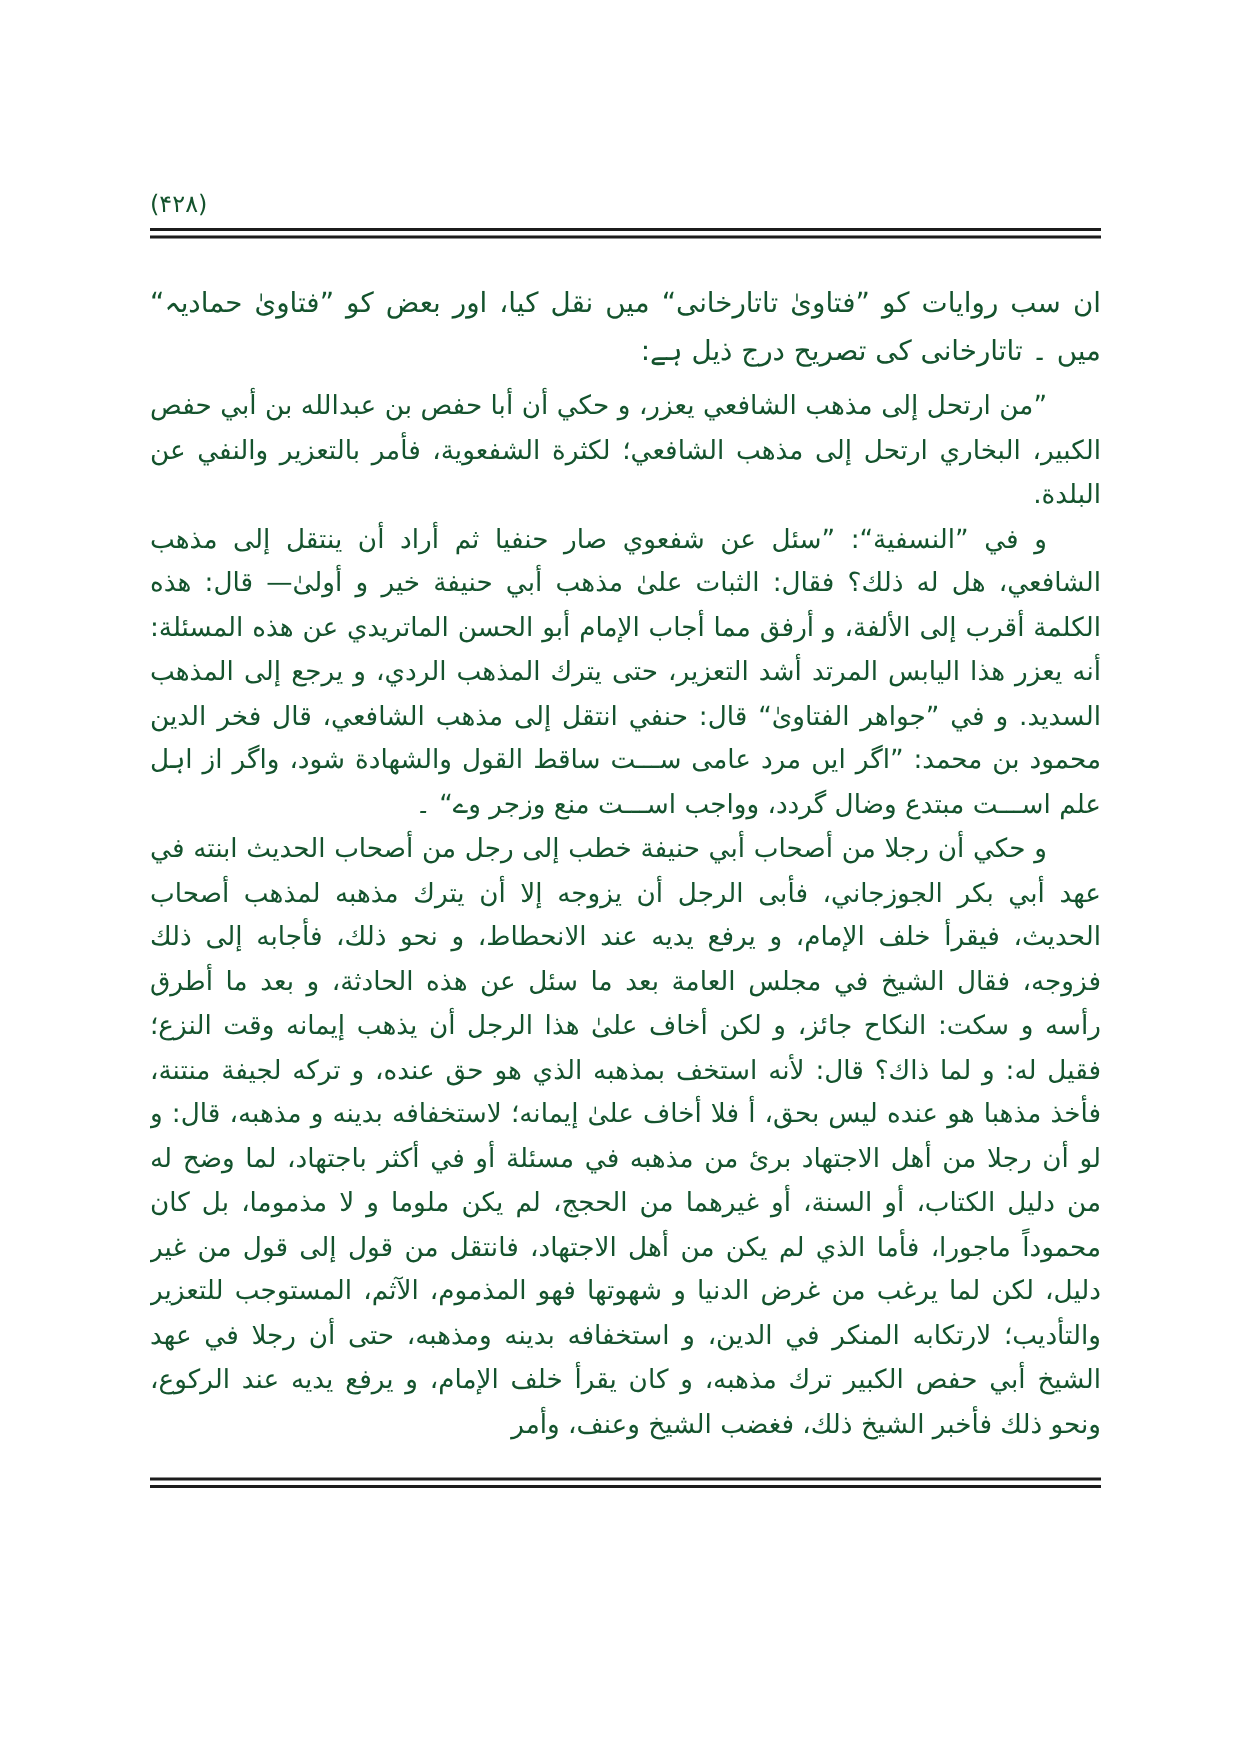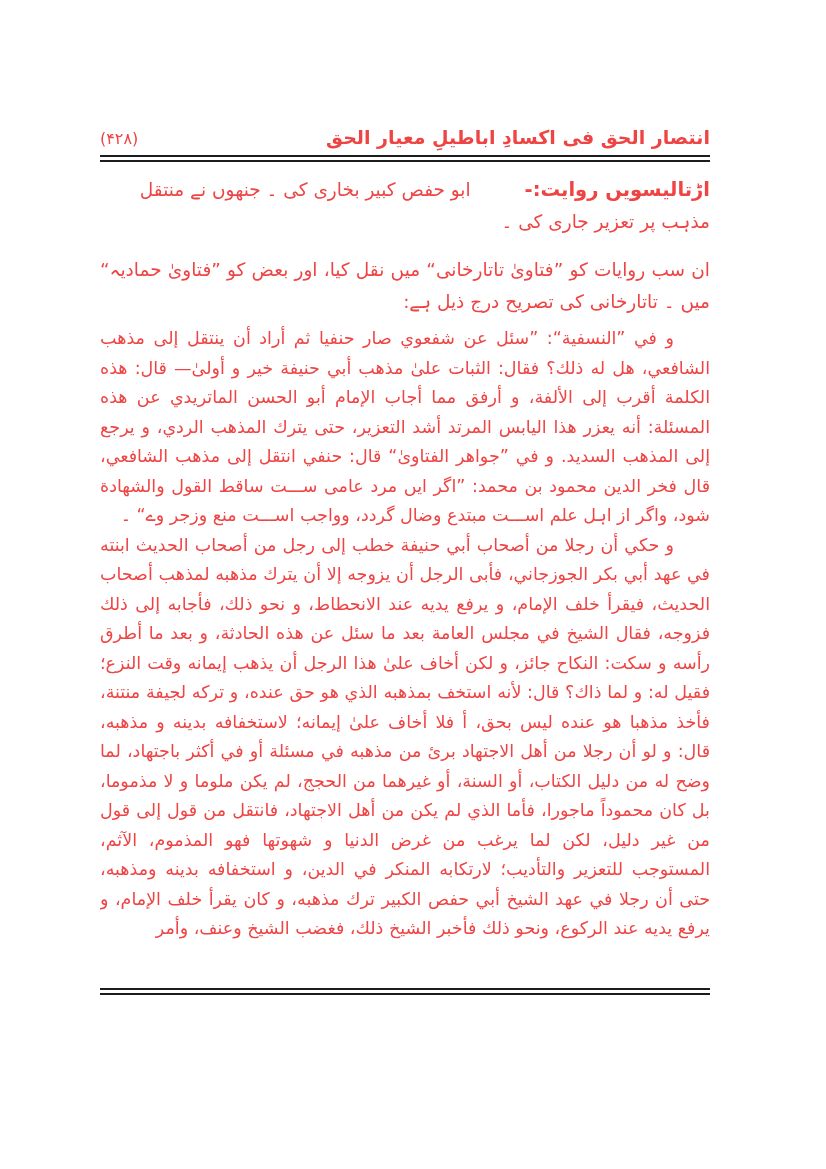--- a/index.html
+++ b/index.html
@@ -8,22 +8,22 @@
     padding: 0;
     background: #ffffff;
   }
   .page {
     position: relative;
     width: 826px;
     height: 1169px;
     margin: 0 auto;
     background: #ffffff;
     box-sizing: border-box;
-    padding: 126px 116px 0 100px;
-    color: #ef4444;
+    padding: 126px 92px 0 100px;
+    color: #14532d;
     font-family: "DejaVu Sans", sans-serif;
     overflow: hidden;
   }
   
   .page-header {
     direction: ltr;
     display: flex;
     justify-content: space-between;
     align-items: flex-end;
     margin-bottom: 7px;
@@ -81,34 +81,30 @@
     margin-top: 8px;
   }
 </style>
 </head>
 <body>
 
 <div class="page">
 
   <header class="page-header">
     <div class="page-number">(۴۲۸)</div>
-    <div class="book-title">انتصار الحق فی اکسادِ اباطیلِ معیار الحق</div>
   </header>
 
   <div class="double-rule"></div>
 
   <main class="body-text">
 
-    <p class="heading-line">
-      <span class="heading-label">اڑتالیسویں روایت:-</span>
-      <span>ابو حفص کبیر بخاری کی ۔ جنھوں نے منتقل مذہب پر تعزیر جاری کی ۔</span>
-    </p>
 
     <p class="urdu-intro">ان سب روایات کو ”فتاویٰ تاتارخانی“ میں نقل کیا، اور بعض کو ”فتاویٰ حمادیہ“ میں ۔ تاتارخانی کی تصریح درج ذیل ہے:</p>
 
+    <p class="arabic-para">”من ارتحل إلى مذهب الشافعي يعزر، و حكي أن أبا حفص بن عبدالله بن أبي حفص الكبير، البخاري ارتحل إلى مذهب الشافعي؛ لكثرة الشفعوية، فأمر بالتعزير والنفي عن البلدة.</p>
 
     <p class="arabic-para">و في ”النسفية“: ”سئل عن شفعوي صار حنفيا ثم أراد أن ينتقل إلى مذهب الشافعي، هل له ذلك؟ فقال: الثبات علىٰ مذهب أبي حنيفة خير و أولىٰ— قال: هذه الكلمة أقرب إلى الألفة، و أرفق مما أجاب الإمام أبو الحسن الماتريدي عن هذه المسئلة: أنه يعزر هذا اليابس المرتد أشد التعزير، حتى يترك المذهب الردي، و يرجع إلى المذهب السديد. و في ”جواهر الفتاوىٰ“ قال: حنفي انتقل إلى مذهب الشافعي، قال فخر الدين محمود بن محمد: ”اگر ایں مرد عامی ســـت ساقط القول والشهادة شود، واگر از اہل علم اســـت مبتدع وضال گردد، وواجب اســـت منع وزجر وے“ ۔</p>
 
     <p class="arabic-para">و حكي أن رجلا من أصحاب أبي حنيفة خطب إلى رجل من أصحاب الحديث ابنته في عهد أبي بكر الجوزجاني، فأبى الرجل أن يزوجه إلا أن يترك مذهبه لمذهب أصحاب الحديث، فيقرأ خلف الإمام، و يرفع يديه عند الانحطاط، و نحو ذلك، فأجابه إلى ذلك فزوجه، فقال الشيخ في مجلس العامة بعد ما سئل عن هذه الحادثة، و بعد ما أطرق رأسه و سكت: النكاح جائز، و لكن أخاف علىٰ هذا الرجل أن يذهب إيمانه وقت النزع؛ فقيل له: و لما ذاك؟ قال: لأنه استخف بمذهبه الذي هو حق عنده، و تركه لجيفة منتنة، فأخذ مذهبا هو عنده ليس بحق، أ فلا أخاف علىٰ إيمانه؛ لاستخفافه بدينه و مذهبه، قال: و لو أن رجلا من أهل الاجتهاد برئ من مذهبه في مسئلة أو في أكثر باجتهاد، لما وضح له من دليل الكتاب، أو السنة، أو غيرهما من الحجج، لم يكن ملوما و لا مذموما، بل كان محموداً ماجورا، فأما الذي لم يكن من أهل الاجتهاد، فانتقل من قول إلى قول من غير دليل، لكن لما يرغب من غرض الدنيا و شهوتها فهو المذموم، الآثم، المستوجب للتعزير والتأديب؛ لارتكابه المنكر في الدين، و استخفافه بدينه ومذهبه، حتى أن رجلا في عهد الشيخ أبي حفص الكبير ترك مذهبه، و كان يقرأ خلف الإمام، و يرفع يديه عند الركوع، ونحو ذلك فأخبر الشيخ ذلك، فغضب الشيخ وعنف، وأمر</p>
 
   </main>
 
   <div class="footer-rule-wrap">
     <div class="double-rule footer"></div>
   </div>

